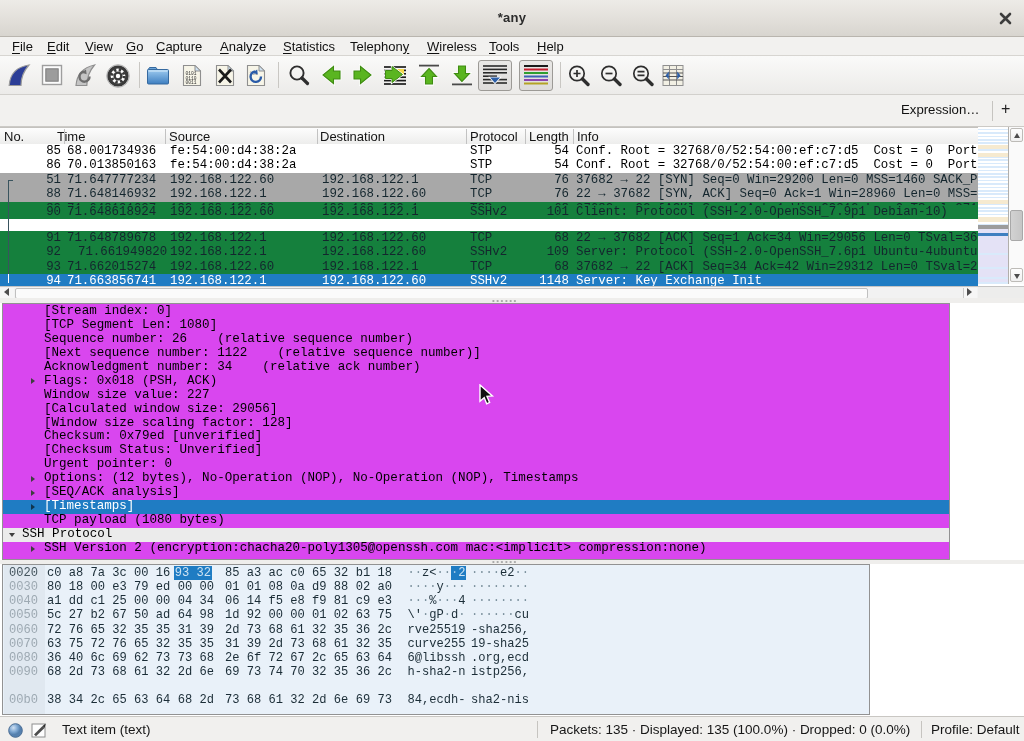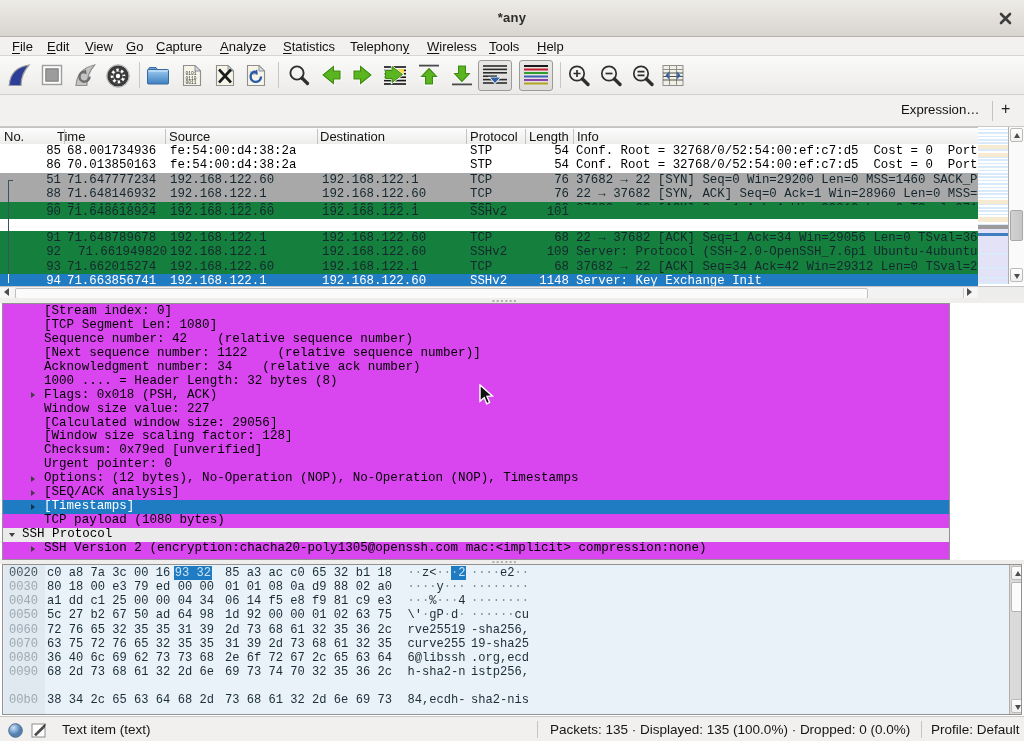--- a/index.html
+++ b/index.html
@@ -62,21 +62,21 @@
 #details{left:2px;top:303px;width:948px;height:257px;background:#d946ef;border:1px solid #929292;overflow:hidden}
 #dlines{position:absolute;left:0;top:1px;width:1004px}
 .dl{position:relative;height:13.95px;font-family:"Liberation Mono",monospace;font-size:12.55px;line-height:13.95px;color:#000;white-space:pre}
 .dl .t{position:absolute;left:41px}
 .dl .t0{position:absolute;left:19px}
 .tri{position:absolute;top:3.6px;width:0;height:0;border-top:3.6px solid transparent;border-bottom:3.6px solid transparent;border-left:4.6px solid #3f3f3f}
 .trid{position:absolute;top:5px;width:0;height:0;border-left:3.6px solid transparent;border-right:3.6px solid transparent;border-top:4.6px solid #3f3f3f}
 .dsel{background:#1f7cc3;color:#fff!important}
 .dhov{background:#ebebeb}
 
-#hex{left:2px;top:564px;width:1020px;height:151px;background:#e9f1f9;border:1px solid #929292;overflow:hidden}
+#hex{left:2px;top:564px;width:868px;height:151px;background:#e9f1f9;border:1px solid #929292;overflow:hidden}
 #hexoff{position:absolute;left:1px;top:0;width:41px;height:149px;background:#e0e8f0}
 .hx{position:absolute;left:0;width:1000px;height:14.07px;font-family:"Liberation Mono",monospace;font-size:12.1px;line-height:14.1px;white-space:pre;color:#1b2d37}
 .hx b{font-weight:normal;position:absolute;top:0}
 .ho{left:6px;color:#9da9b2}
 .h1{left:44px}.h2{left:222px}
 .a1{left:404.5px}.a2{left:468px}
 .dot{color:#7d929e}
 .hlh{background:#1f7cc3;color:#cde2f2;margin-left:-4px;padding:0 1px}
 .hla{background:#1f7cc3;color:#cde2f2}
 .hla .dot2{color:#9fc6e4}
@@ -260,21 +260,21 @@
       <i style="left:466px"></i>
       <i style="left:525px"></i>
       <i style="left:573px"></i>
 </div>
 <div class="abs" id="plrows">
 <div class="prow rw" style="top:0px"><span class="cno">85</span><span style="left:67px">68.001734936</span><span style="left:170px">fe:54:00:d4:38:2a</span><span style="left:470px">STP</span><span class="clen">54</span><span style="left:576px">Conf. Root = 32768/0/52:54:00:ef:c7:d5  Cost = 0  Port = 0x8001</span></div>
 <div class="prow rw" style="top:14.45px"><span class="cno">86</span><span style="left:67px">70.013850163</span><span style="left:170px">fe:54:00:d4:38:2a</span><span style="left:470px">STP</span><span class="clen">54</span><span style="left:576px">Conf. Root = 32768/0/52:54:00:ef:c7:d5  Cost = 0  Port = 0x8001</span></div>
 <div class="prow rg" style="top:28.9px"><span class="cno">51</span><span style="left:67px">71.647777234</span><span style="left:170px">192.168.122.60</span><span style="left:322px">192.168.122.1</span><span style="left:470px">TCP</span><span class="clen">76</span><span style="left:576px">37682 → 22 [SYN] Seq=0 Win=29200 Len=0 MSS=1460 SACK_PERM</span></div>
 <div class="prow rg" style="top:43.35px"><span class="cno">88</span><span style="left:67px">71.648146932</span><span style="left:170px">192.168.122.1</span><span style="left:322px">192.168.122.60</span><span style="left:470px">TCP</span><span class="clen">76</span><span style="left:576px">22 → 37682 [SYN, ACK] Seq=0 Ack=1 Win=28960 Len=0 MSS=1460</span></div>
 <div class="prow rl" style="top:57.8px"><span class="cno">89</span><span style="left:67px">71.648191037</span><span style="left:170px">192.168.122.60</span><span style="left:322px">192.168.122.1</span><span style="left:470px">TCP</span><span class="clen">68</span><span style="left:576px">37682 → 22 [ACK] Seq=1 Ack=1 Win=29312 Len=0 TSval=2715669</span></div>
-<div class="prow rl" style="top:61px"><span class="cno">90</span><span style="left:67px">71.648618924</span><span style="left:170px">192.168.122.60</span><span style="left:322px">192.168.122.1</span><span style="left:470px">SSHv2</span><span class="clen">101</span></div>
+<div class="prow rl" style="top:61px"><span class="cno">90</span><span style="left:67px">71.648618924</span><span style="left:170px">192.168.122.60</span><span style="left:322px">192.168.122.1</span><span style="left:470px">SSHv2</span><span class="clen">101</span><span style="left:576px">Client: Protocol (SSH-2.0-OpenSSH_7.9p1 Debian-10)</span></div>
 <div class="prow rl" style="top:86.7px"><span class="cno">91</span><span style="left:67px">71.648789678</span><span style="left:170px">192.168.122.1</span><span style="left:322px">192.168.122.60</span><span style="left:470px">TCP</span><span class="clen">68</span><span style="left:576px">22 → 37682 [ACK] Seq=1 Ack=34 Win=29056 Len=0 TSval=36495</span></div>
 <div class="prow rl" style="top:101.15px"><span class="cno">92</span><span style="left:78px">71.661949820</span><span style="left:170px">192.168.122.1</span><span style="left:322px">192.168.122.60</span><span style="left:470px">SSHv2</span><span class="clen">109</span><span style="left:576px">Server: Protocol (SSH-2.0-OpenSSH_7.6p1 Ubuntu-4ubuntu0.3</span></div>
 <div class="prow rl" style="top:115.6px"><span class="cno">93</span><span style="left:67px">71.662015274</span><span style="left:170px">192.168.122.60</span><span style="left:322px">192.168.122.1</span><span style="left:470px">TCP</span><span class="clen">68</span><span style="left:576px">37682 → 22 [ACK] Seq=34 Ack=42 Win=29312 Len=0 TSval=2715</span></div>
 <div class="prow rs" style="top:130.05px"><span class="cno">94</span><span style="left:67px">71.663856741</span><span style="left:170px">192.168.122.1</span><span style="left:322px">192.168.122.60</span><span style="left:470px">SSHv2</span><span class="clen">1148</span><span style="left:576px">Server: Key Exchange Init</span></div>
 <div style="position:absolute;left:8px;top:36px;width:1px;height:94px;background:#39545e"></div>
 <div style="position:absolute;left:8px;top:36px;width:5px;height:1px;background:#39545e"></div>
 <div style="position:absolute;left:8px;top:130px;width:1px;height:9px;background:#ffffff"></div>
 </div>
 <div class="abs" id="pmap">
 <div class="mband" style="top:17.5px;height:4px;background:#f6ead0"></div>
@@ -302,29 +302,29 @@
       <div class="harrR" style="left:967px"></div>
 </div>
 <div class="abs" id="plcorner"></div>
 <div class="abs split" style="top:298px;height:5px">
       <div class="dots" style="top:1px">••••••</div>
     </div>
 <div class="abs" id="details">
 <div id="dlines">
 <div class="dl"><span class="t">[Stream index: 0]</span></div>
 <div class="dl"><span class="t">[TCP Segment Len: 1080]</span></div>
-<div class="dl"><span class="t">Sequence number: 42    (relative sequence number)</span></div>
+<div class="dl"><span class="t">Sequence number: 26    (relative sequence number)</span></div>
 <div class="dl"><span class="t">[Next sequence number: 1122    (relative sequence number)]</span></div>
 <div class="dl"><span class="t">Acknowledgment number: 34    (relative ack number)</span></div>
-<div class="dl"><span class="t">1000 .... = Header Length: 32 bytes (8)</span></div>
 <div class="dl"><span class="tri" style="left:28px"></span><span class="t">Flags: 0x018 (PSH, ACK)</span></div>
 <div class="dl"><span class="t">Window size value: 227</span></div>
 <div class="dl"><span class="t">[Calculated window size: 29056]</span></div>
 <div class="dl"><span class="t">[Window size scaling factor: 128]</span></div>
 <div class="dl"><span class="t">Checksum: 0x79ed [unverified]</span></div>
+<div class="dl"><span class="t">[Checksum Status: Unverified]</span></div>
 <div class="dl"><span class="t">Urgent pointer: 0</span></div>
 <div class="dl"><span class="tri" style="left:28px"></span><span class="t">Options: (12 bytes), No-Operation (NOP), No-Operation (NOP), Timestamps</span></div>
 <div class="dl"><span class="tri" style="left:28px"></span><span class="t">[SEQ/ACK analysis]</span></div>
 <div class="dl dsel"><span class="tri" style="left:28px;border-left-color:#10354e"></span><span class="t">[Timestamps]</span></div>
 <div class="dl"><span class="t">TCP payload (1080 bytes)</span></div>
 <div class="dl dhov"><span class="trid" style="left:6px"></span><span class="t0">SSH Protocol</span></div>
 <div class="dl"><span class="tri" style="left:28px"></span><span class="t">SSH Version 2 (encryption:chacha20-poly1305@openssh.com mac:&lt;implicit&gt; compression:none)</span></div>
 </div>
 <div class="vsb" style="left:1005px;top:0;width:15px;height:255px">
 <div class="sbtn sup" style="top:1px"></div>

